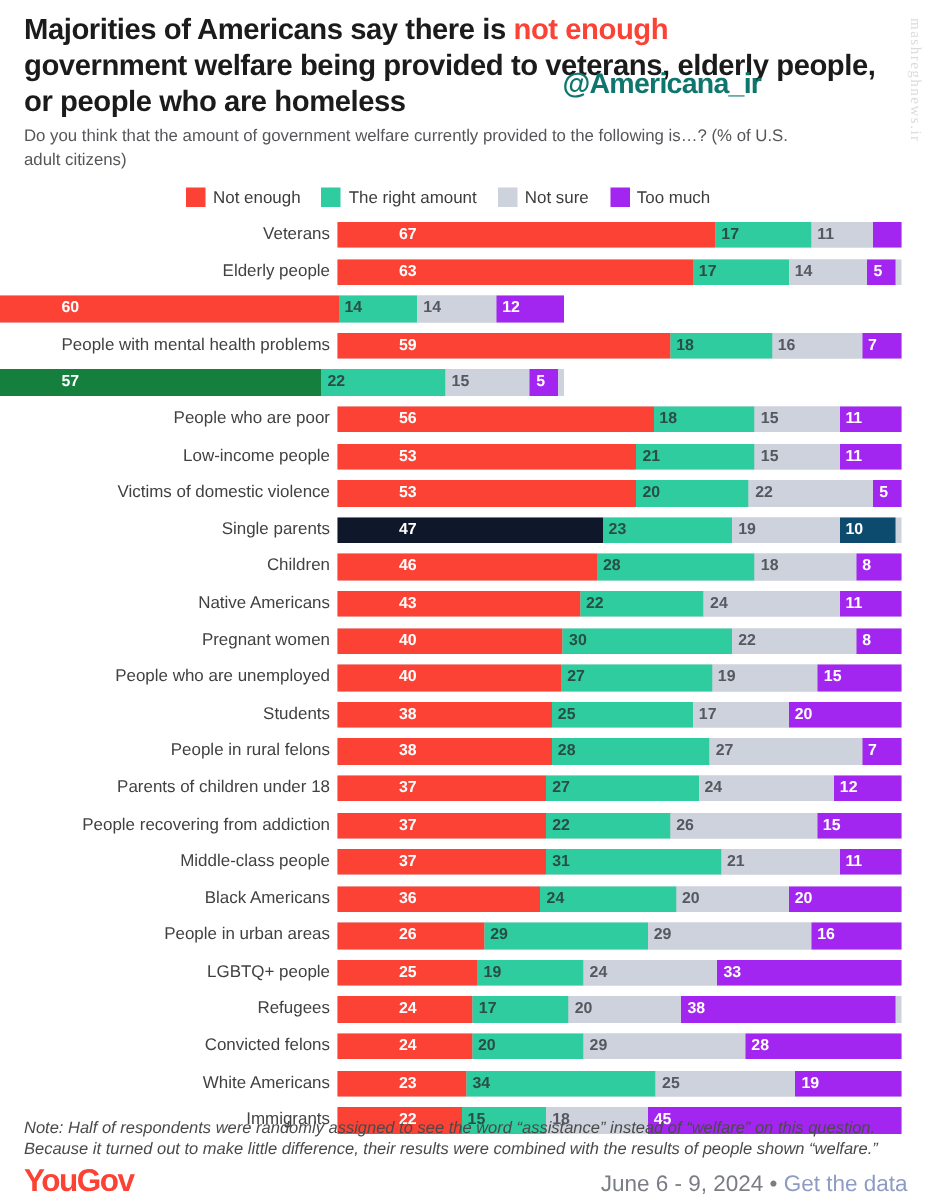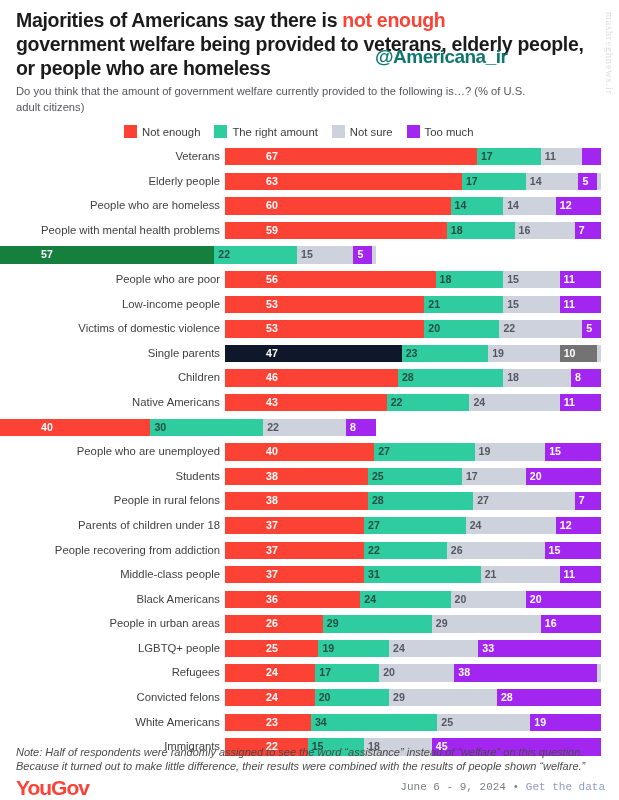--- a/index.html
+++ b/index.html
@@ -81,21 +81,21 @@
     font-size:11px;line-height:14px;color:#4a4a4a;
     font-style:italic;
   }
   .yougov{
     position:absolute;left:16px;top:776px;
     font-size:21px;font-weight:bold;color:#fb4235;
     letter-spacing:-1px;font-family:"Liberation Sans", sans-serif;
   }
   .source{
     position:absolute;right:14px;top:781px;
-    font-size:11px;color:#7b7d85;white-space:nowrap;font-family:Liberation Mono, monospace;
+    font-size:15px;color:#7b7d85;white-space:nowrap;
   }
   .source .lnk{color:#8e9cc4;}
 </style>
 </head>
 <body>
 
 <div class="wrap">
 
   <div class="title"><span>Majorities of Americans say there is </span><span class="hl">not enough</span><br><span>government welfare being provided to veterans, elderly people, or people who are homeless</span></div>
 
@@ -136,21 +136,20 @@
       <div class="row">
         <div class="row-label">Elderly people</div>
         <div class="bar">
           <div class="seg s0" style="width: 63%; background: rgb(251, 66, 53);">63</div>
           <div class="seg s1" style="width: 17%; background: rgb(46, 204, 158);">17</div>
           <div class="seg s2" style="width: 14%; background: rgb(205, 210, 220);">14</div>
           <div class="seg s3" style="width: 5%; background: rgb(163, 38, 240);">5</div>
         </div>
       </div>
       <div class="row">
-        <div class="row-label">People who are homeless</div>
         <div class="bar">
           <div class="seg s0" style="width: 60%; background: rgb(251, 66, 53);">60</div>
           <div class="seg s1" style="width: 14%; background: rgb(46, 204, 158);">14</div>
           <div class="seg s2" style="width: 14%; background: rgb(205, 210, 220);">14</div>
           <div class="seg s3" style="width: 12%; background: rgb(163, 38, 240);">12</div>
         </div>
       </div>
       <div class="row">
         <div class="row-label">People with mental health problems</div>
         <div class="bar">
@@ -194,21 +193,21 @@
           <div class="seg s2" style="width: 22%; background: rgb(205, 210, 220);">22</div>
           <div class="seg s3" style="width: 5%; background: rgb(163, 38, 240);">5</div>
         </div>
       </div>
       <div class="row">
         <div class="row-label">Single parents</div>
         <div class="bar">
           <div class="seg s0" style="width: 47%; background: #0f172a;">47</div>
           <div class="seg s1" style="width: 23%; background: rgb(46, 204, 158);">23</div>
           <div class="seg s2" style="width: 19%; background: rgb(205, 210, 220);">19</div>
-          <div class="seg s3" style="width: 10%; background: #737373;">10</div>
+          <div class="seg s3" style="width: 10%; background: #0c4a6e;">10</div>
         </div>
       </div>
       <div class="row">
         <div class="row-label">Children</div>
         <div class="bar">
           <div class="seg s0" style="width: 46%; background: rgb(251, 66, 53);">46</div>
           <div class="seg s1" style="width: 28%; background: rgb(46, 204, 158);">28</div>
           <div class="seg s2" style="width: 18%; background: rgb(205, 210, 220);">18</div>
           <div class="seg s3" style="width: 8%; background: rgb(163, 38, 240);">8</div>
         </div>
@@ -216,20 +215,21 @@
       <div class="row">
         <div class="row-label">Native Americans</div>
         <div class="bar">
           <div class="seg s0" style="width: 43%; background: rgb(251, 66, 53);">43</div>
           <div class="seg s1" style="width: 22%; background: rgb(46, 204, 158);">22</div>
           <div class="seg s2" style="width: 24%; background: rgb(205, 210, 220);">24</div>
           <div class="seg s3" style="width: 11%; background: rgb(163, 38, 240);">11</div>
         </div>
       </div>
       <div class="row">
+        <div class="row-label">Pregnant women</div>
         <div class="bar">
           <div class="seg s0" style="width: 40%; background: rgb(251, 66, 53);">40</div>
           <div class="seg s1" style="width: 30%; background: rgb(46, 204, 158);">30</div>
           <div class="seg s2" style="width: 22%; background: rgb(205, 210, 220);">22</div>
           <div class="seg s3" style="width: 8%; background: rgb(163, 38, 240);">8</div>
         </div>
       </div>
       <div class="row">
         <div class="row-label">People who are unemployed</div>
         <div class="bar">

